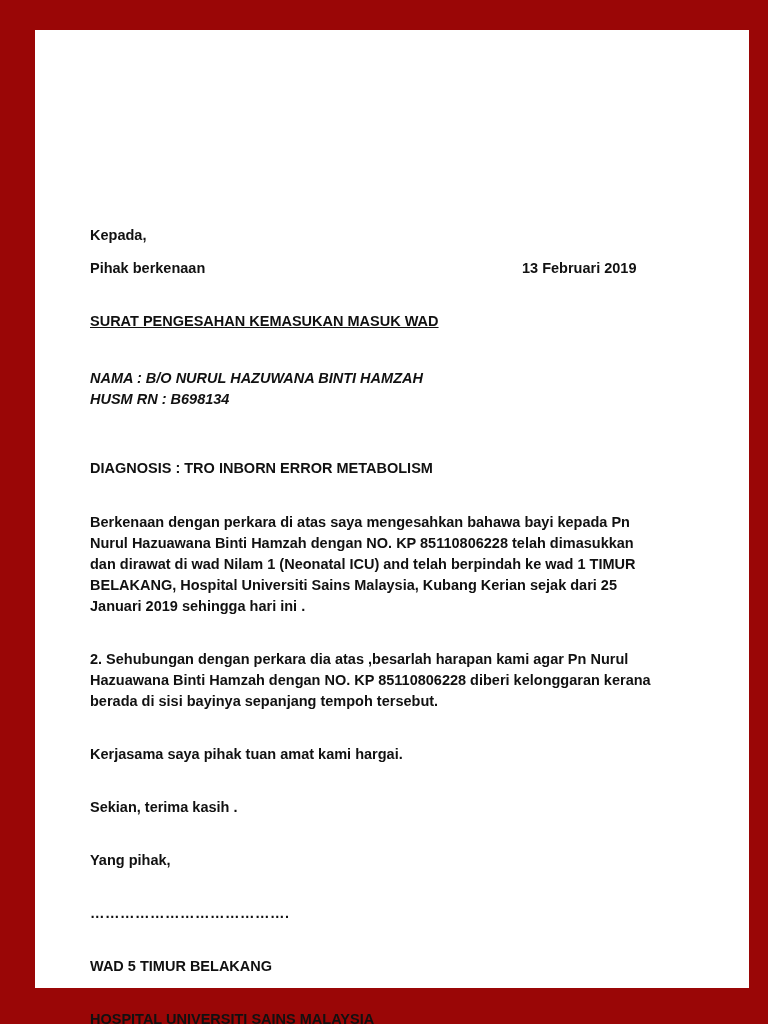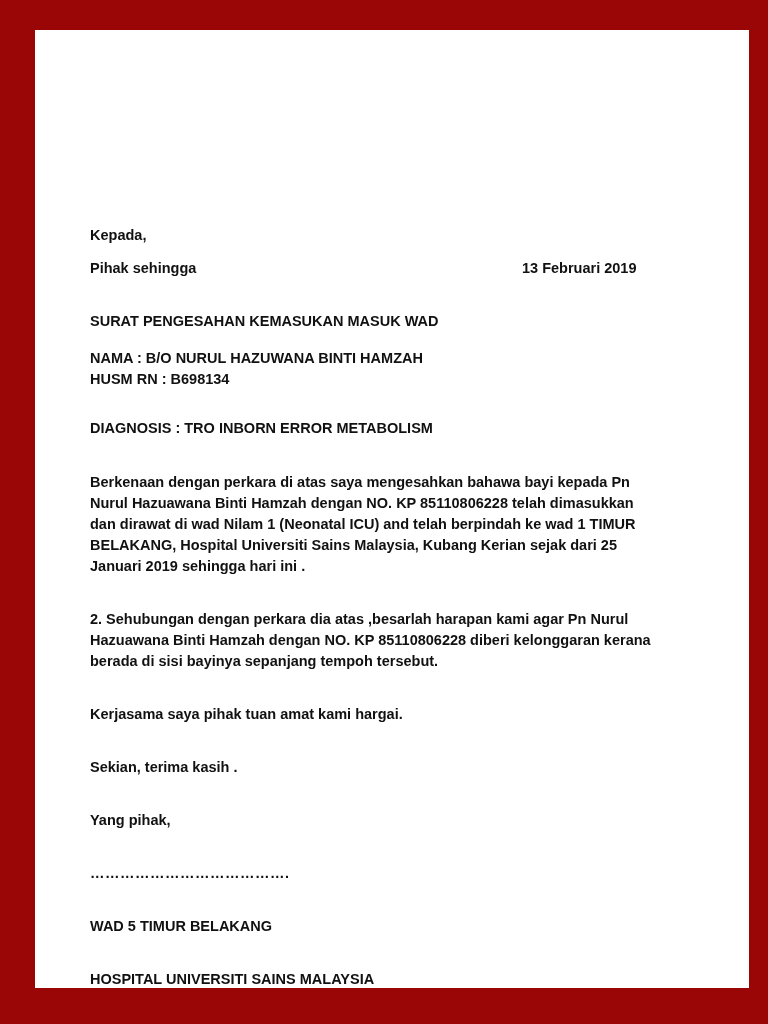--- a/index.html
+++ b/index.html
@@ -47,43 +47,44 @@
     position: relative;
     margin-bottom: 32px;
   }
   .letter-date {
     position: absolute;
     left: 432px;
     top: 0;
     white-space: nowrap;
   }
   .subject {
-    margin-bottom: 16px;
+    text-decoration: underline;
+    margin-bottom: 36px;
   }
-  .details { margin-bottom: 28px; }
+  .details { margin-bottom: 48px; font-style: italic; }
   .details div { line-height: 21px; }
   .diagnosis { margin-bottom: 33px; }
   .paragraph { margin-bottom: 32px; }
   .closing { margin-bottom: 32px; }
   .signoff { margin-bottom: 32px; }
   .signature-line { margin-bottom: 32px; letter-spacing: 0.5px; }
   .ward { margin-bottom: 32px; }
   .hospital { margin-bottom: 0; }
 </style>
 </head>
 <body>
 
 <div class="viewer-frame">
   <div class="paper">
     <div class="letter-content">
 
       <div class="block salutation-row">Kepada,</div>
 
       <div class="recipient-row">
-        <span>Pihak sehingga</span>
+        <span>Pihak berkenaan</span>
         <span class="letter-date">13  Februari 2019</span>
       </div>
 
       <div class="block subject">SURAT PENGESAHAN KEMASUKAN MASUK WAD</div>
 
       <div class="details">
         <div>NAMA : B/O NURUL HAZUWANA BINTI HAMZAH</div>
         <div>HUSM RN : B698134</div>
       </div>
 

